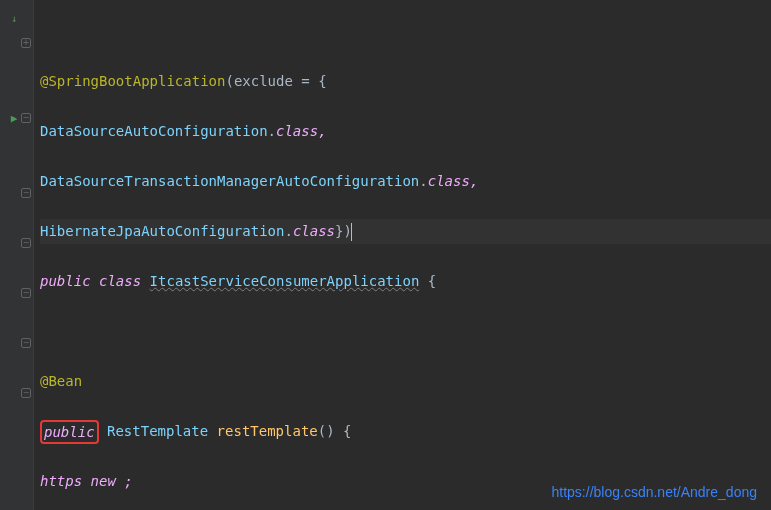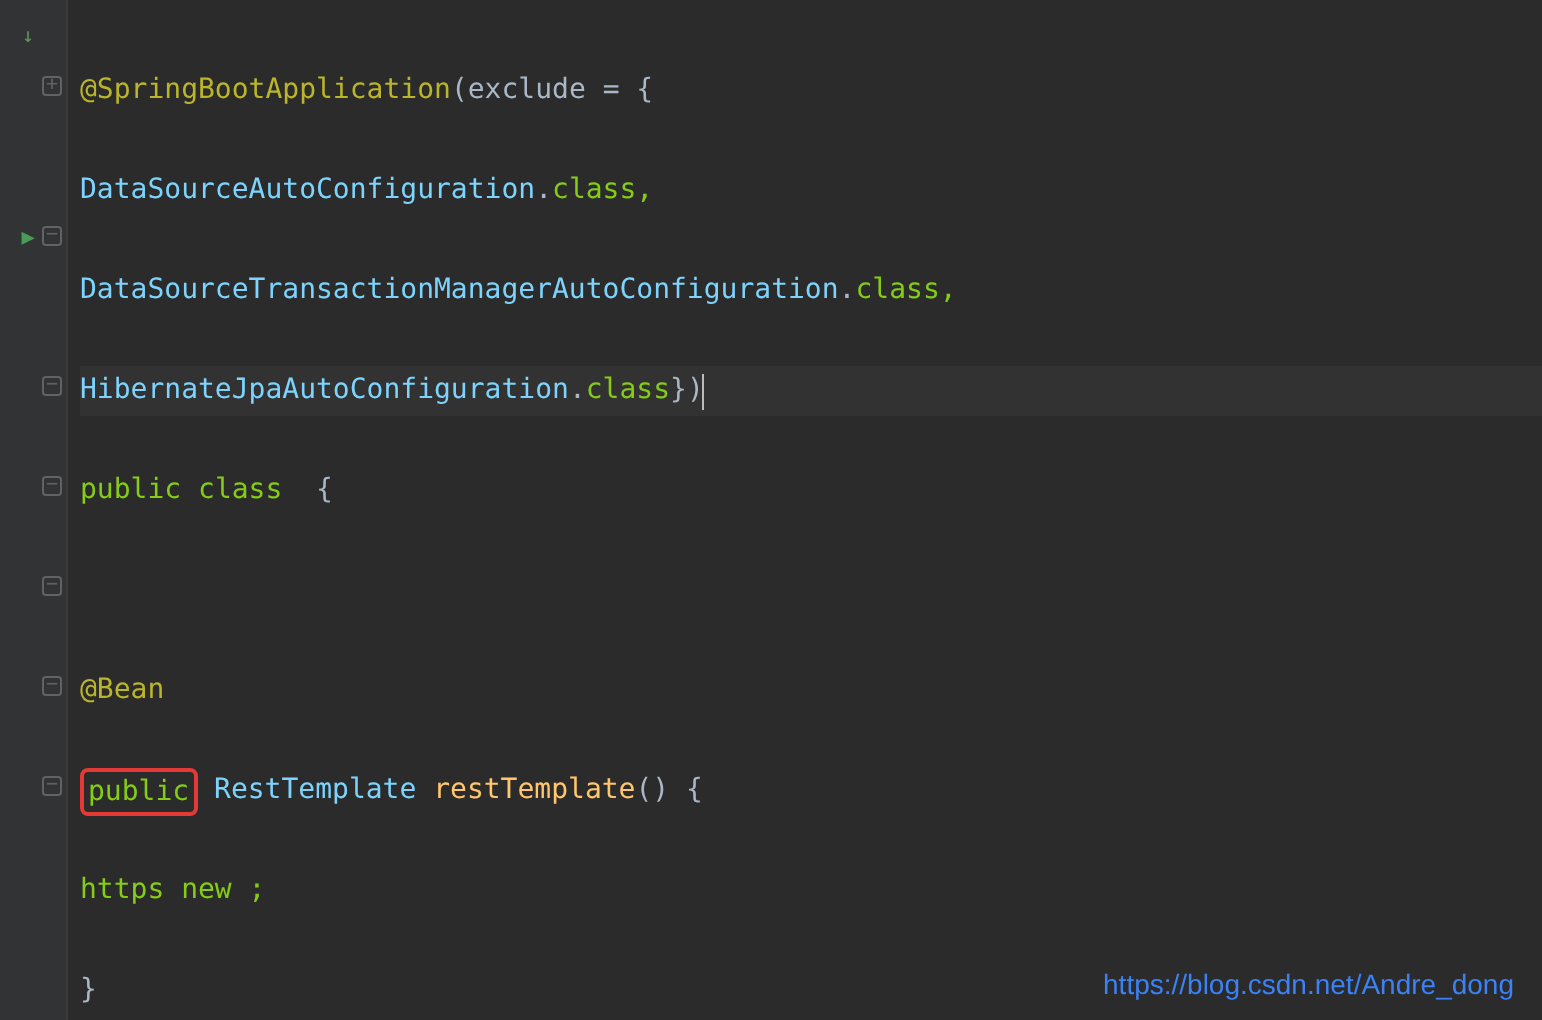--- a/index.html
+++ b/index.html
@@ -54,30 +54,31 @@
     }
     .implement-icon {
       color: #629655;
       font-size: 10px;
     }
     .code-area {
       flex: 1;
       padding: 8px 0 0 6px;
       line-height: 25px;
       white-space: pre;
+      margin-top: 36px;
     }
     .line {
       height: 25px;
       display: flex;
       align-items: center;
     }
     .line.highlighted {
       background: #323232;
     }
-    .kw { color: #84cc16; }
+    .kw { color: #f0abfc; font-style: italic; }
     .annotation { color: #bbb529; }
     .method { color: #ffc66d; }
     .class-name { color: #7dd3fc; }
     .punct { color: #a9b7c6; }
     .assign { color: #a9b7c6; text-align: right; }
     .underline-wavy {
       text-decoration: underline wavy #808080;
       text-decoration-thickness: 1px;
     }
     .caret-box {
@@ -134,21 +135,21 @@
       </div>
     <div class="gutter-icon" style="top:385px; left:18px">
         <span class="fold-icon">−</span>
       </div>
   </div>
   <div class="code-area">
 <div class="line"><span class="annotation">@SpringBootApplication</span><span class="punct">(</span><span class="assign">exclude </span><span class="punct">= {</span></div>
 <div class="line">        <span class="class-name">DataSourceAutoConfiguration</span><span class="punct">.</span><span class="kw">class</span><span class="kw">,</span></div>
 <div class="line">        <span class="class-name">DataSourceTransactionManagerAutoConfiguration</span><span class="punct">.</span><span class="kw">class</span><span class="kw">,</span></div>
 <div class="line highlighted">        <span class="class-name">HibernateJpaAutoConfiguration</span><span class="punct">.</span><span class="kw">class</span><span class="punct">})</span><span class="cursor-line"></span></div>
-<div class="line"><span class="kw">public </span><span class="kw">class </span><span class="punct"> {</span></div>
+<div class="line"><span class="kw">public </span><span class="kw">class </span><span class="class-name underline-wavy">ItcastServiceConsumerApplication</span><span class="punct"> {</span></div>
 <div class="line"></div>
 <div class="line">    <span class="annotation">@Bean</span></div>
 <div class="line">    <span class="caret-box"><span class="kw">public</span></span><span> </span><span class="class-name">RestTemplate </span><span class="method">restTemplate</span><span class="punct">() {</span></div>
 <div class="line">        <span class="kw">https </span><span class="kw">new </span><span class="kw">;</span></div>
 <div class="line">    <span class="punct">}</span></div>
 
 
 
 
 

